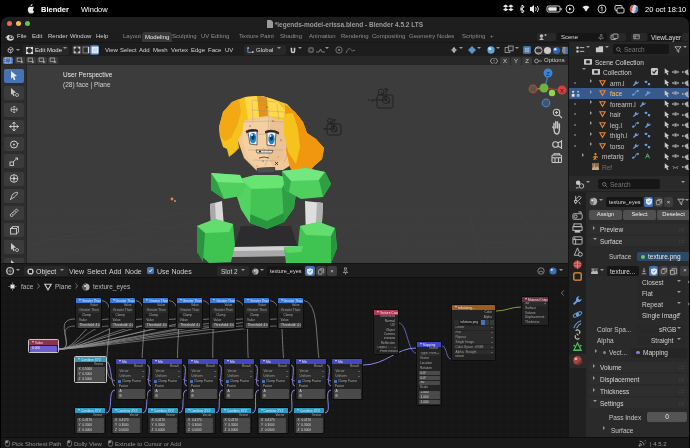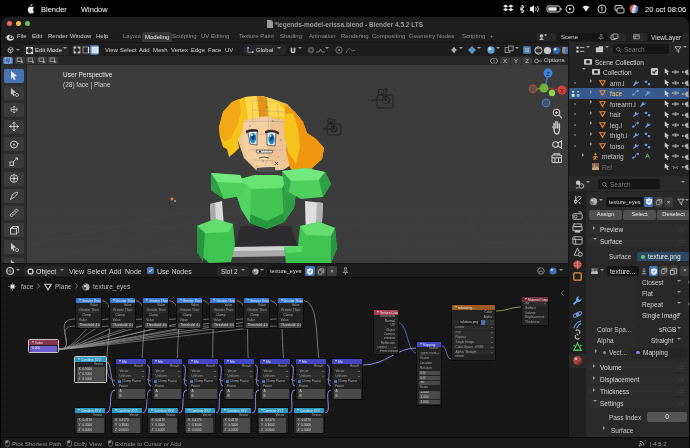--- a/index.html
+++ b/index.html
@@ -10,42 +10,42 @@
 .ph{position:absolute;background:#2e2e2e;border-radius:2px;color:#d8d8d8}
 svg{position:absolute;overflow:visible}
 i{display:inline-block;width:0;height:0;border-left:1.4px solid transparent;border-right:1.4px solid transparent;border-top:2px solid #cfcfcf;margin:0 1px 0.5px 0;font-style:normal}
 </style></head>
 <body>
 <div id="stage">
     <div class="abs" style="left:0;top:0;width:690px;height:17px;background:#000">
       <svg style="left:27px;top:4px" width="8" height="9" viewBox="0 0 16 18">
         <path fill="#e8e8e8" d="M11 0c.1 1.1-.3 2.2-1 3-.7.9-1.8 1.5-2.9 1.4-.1-1 .4-2.1 1-2.8C8.8.8 9.9.2 11 0zm2.8 6.1c-1.5-.9-3.4-.5-4.4-.1-.5.2-1 .2-1.5 0-1-.4-2.3-.8-3.6-.1C2.7 6.8 1.6 8.5 1.6 10.8c0 2.6 1.2 5.2 2.4 6.6.5.7 1.2 1.4 2.1 1.4.8 0 1.2-.5 2.2-.5 1 0 1.3.5 2.2.5.9 0 1.5-.7 2.1-1.4.6-.8 1.1-1.7 1.4-2.6-1.5-.6-2.3-2-2.3-3.6 0-1.4.8-2.6 1.9-3.3-.3-.5-.5-.6-.8-.8z"></path>
       </svg>
-      <span class="abs" style="left:41px;top:4.5px;color:#fff;font-weight:normal;font-size:7.5px">Blender</span>
+      <span class="abs" style="left:41px;top:4.5px;color:#fff;font-weight:bold;font-size:7.5px">Blender</span>
       <span class="abs" style="left:81px;top:4.5px;color:#fff;font-size:7.5px">Window</span>
       <svg style="left:503px;top:4px" width="142" height="10" viewBox="0 0 142 10" fill="#e8e8e8">
         <path d="M3.5 0 0 2.2 3.5 4.4 7 2.2zM10.5 0 7 2.2 10.5 4.4 14 2.2zM3.5 4.6 0 6.8 3.5 9 7 6.8zM10.5 4.6 7 6.8 10.5 9 14 6.8z" transform="translate(0 .5) scale(.75)"></path>
         <path d="M19 1v8M19 1l2.2 1.8L17 6.3M19 9l2.2-1.8L17 3.7" stroke="#e8e8e8" stroke-width="1" fill="none"></path>
         <path d="M27 3h1.6l2.4-2v8l-2.4-2H27z"></path>
         <path d="M32.5 3.2q1.5 1.8 0 3.6M34.3 2q2.4 3 0 6" stroke="#e8e8e8" stroke-width=".9" fill="none"></path>
         <rect x="44" y="2" width="13" height="6" rx="1.5" fill="none" stroke="#e8e8e8" stroke-width=".9"></rect>
         <rect x="45.2" y="3.2" width="8.5" height="3.6" rx=".8"></rect>
         <path d="M58 4v2.2" stroke="#e8e8e8" stroke-width="1"></path>
         <circle cx="67" cy="5" r="4" fill="none" stroke="#e8e8e8" stroke-width=".9"></circle>
         <path d="M66 3.4v3.2L68.7 5z"></path>
         <path d="M83 6.6 86.5 3.2A5 5 0 0 0 79.5 3.2zM83 7.4l1.6-1.6a2.3 2.3 0 0 0-3.2 0z"></path>
         <circle cx="99" cy="5" r="4" fill="none" stroke="#e8e8e8" stroke-width=".9"></circle>
         <path d="M99 2.8v4.4M97.6 4l1.4-1.2" stroke="#e8e8e8" stroke-width=".9" fill="none"></path>
         <rect x="112" y="1.5" width="7" height="5" rx="1" fill="none" stroke="#e8e8e8" stroke-width=".9"></rect>
         <rect x="114" y="4" width="7" height="5" rx="1" fill="#000" stroke="#e8e8e8" stroke-width=".9"></rect>
         <circle cx="131" cy="5" r="4.2" fill="#d8d8d8"></circle>
         <path d="M131 .8a4.2 4.2 0 0 0-3 7.2l1.6-1.8a2 2 0 0 1 .3-2.9z" fill="#e05252"></path>
         <path d="M131 9.2a4.2 4.2 0 0 0 3-7.2l-1.6 1.9a2 2 0 0 1-.3 2.8z" fill="#4a7fd4"></path>
       </svg>
-      <span class="abs" style="left:645px;top:4.5px;color:#fff;font-size:7.5px">20 oct 08:06</span>
+      <span class="abs" style="left:645px;top:4.5px;color:#fff;font-size:7.5px">20 oct 18:10</span>
     </div>
     <div class="abs" style="left:1px;top:17px;width:688px;height:431px;background:#1d1d1d;border-radius:8px 8px 0 0;overflow:hidden">
       <div class="abs" style="left:0;top:0;width:688px;height:14px;background:#1e1e1e">
         <span class="abs" style="left:5.5px;top:4.3px;width:5.2px;height:5.2px;border-radius:50%;background:#ee6a5e"></span>
         <span class="abs" style="left:14.5px;top:4.3px;width:5.2px;height:5.2px;border-radius:50%;background:#f5bd4f"></span>
         <span class="abs" style="left:23.5px;top:4.3px;width:5.2px;height:5.2px;border-radius:50%;background:#61c454"></span>
         <div class="abs" style="left:0;top:3px;width:100%;text-align:center;color:#9b9b9b;font-size:6.5px;font-weight:bold"><svg style="position:static;vertical-align:-1px" width="6" height="8" viewBox="0 0 6 8">
             <path d="M0 0h4l2 2v6H0z" fill="#9b9b9b"></path>
           </svg> *legends-model-erissa.blend - Blender 4.5.2 LTS</div>
       </div>

